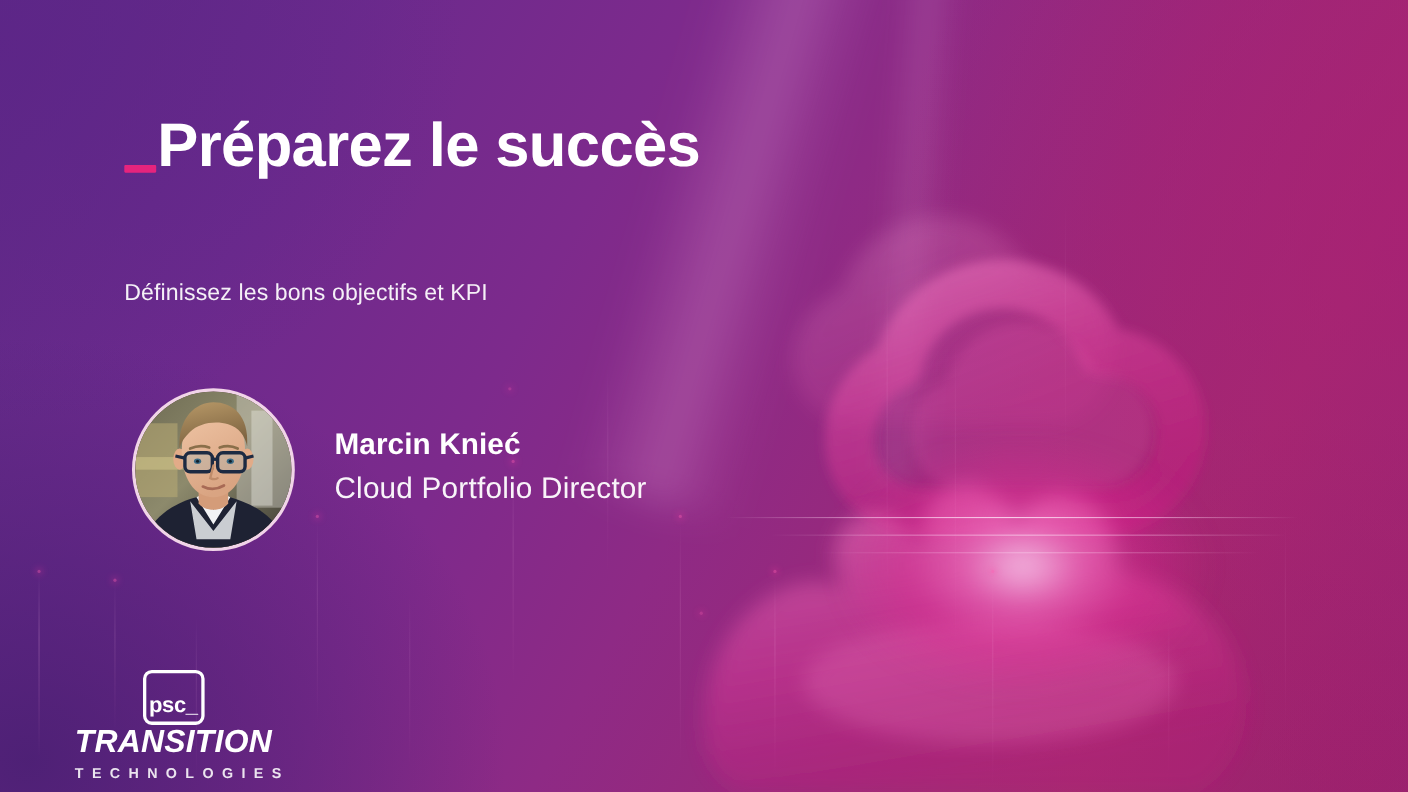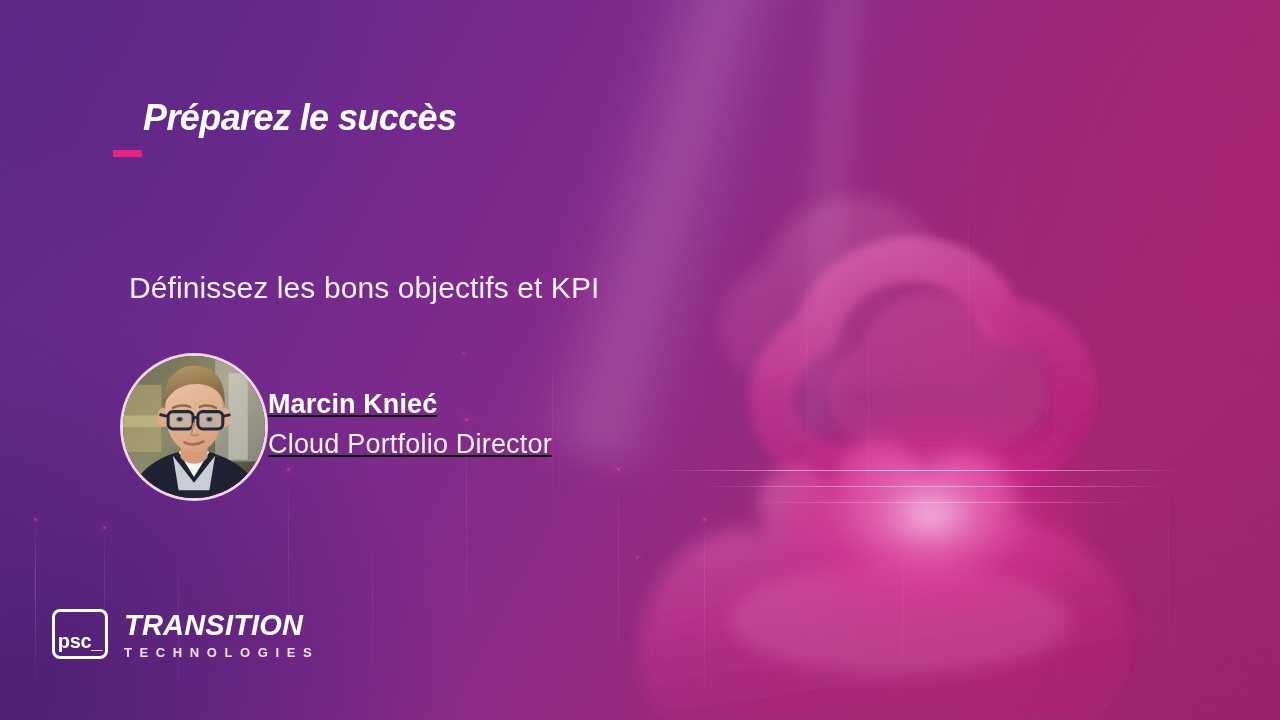--- a/index.html
+++ b/index.html
@@ -154,37 +154,36 @@
     left: 1px;
     top: 56px;
     width: 29px;
     height: 7px;
     border-radius: 1px;
     background: #e6247d;
   }
   .title {
     margin: 0;
     color: #ffffff;
-    font-size: 36px;
+    font-size: 56px;
     font-weight: 700;
     line-height: 1.35;
     letter-spacing: -0.6px;
     white-space: nowrap;
-    font-style: italic;
   }
   .title .line1 { display: block; padding-left: 31px; }
   .title .line2 { display: block; }
 
   .subtitle {
     position: absolute;
     left: 113px;
     top: 255px;
-    margin: 16px;
+    margin: 0;
     color: rgba(255,255,255,0.93);
-    font-size: 30px;
+    font-size: 21px;
     font-weight: 300;
     letter-spacing: 0.1px;
     white-space: nowrap;
   }
 
   
   .speaker {
     position: absolute;
     left: 120px;
     top: 353px;
@@ -198,22 +197,22 @@
     border-radius: 50%;
     border: 3px solid rgba(255,226,248,0.92);
     box-sizing: border-box;
     overflow: hidden;
     flex: none;
     background: #4b3b2e;
   }
   .avatar svg { display: block; width: 100%; height: 100%; }
 
   .speaker-text {
+    margin-left: 36px;
     padding-bottom: 4px;
-    text-decoration: underline;
   }
   .speaker-name {
     margin: 0;
     color: #ffffff;
     font-size: 27px;
     font-weight: 700;
     letter-spacing: 0.1px;
     line-height: 1.18;
     white-space: nowrap;
   }
@@ -227,20 +226,21 @@
     white-space: nowrap;
   }
 
   
   .logo {
     position: absolute;
     left: 52px;
     top: 609px;
     display: flex;
     align-items: center;
+    flex-direction: column;
   }
   .logo-mark {
     width: 56px;
     height: 50px;
     border: 3px solid #ffffff;
     border-radius: 8px;
     box-sizing: border-box;
     display: flex;
     align-items: flex-end;
     justify-content: center;

